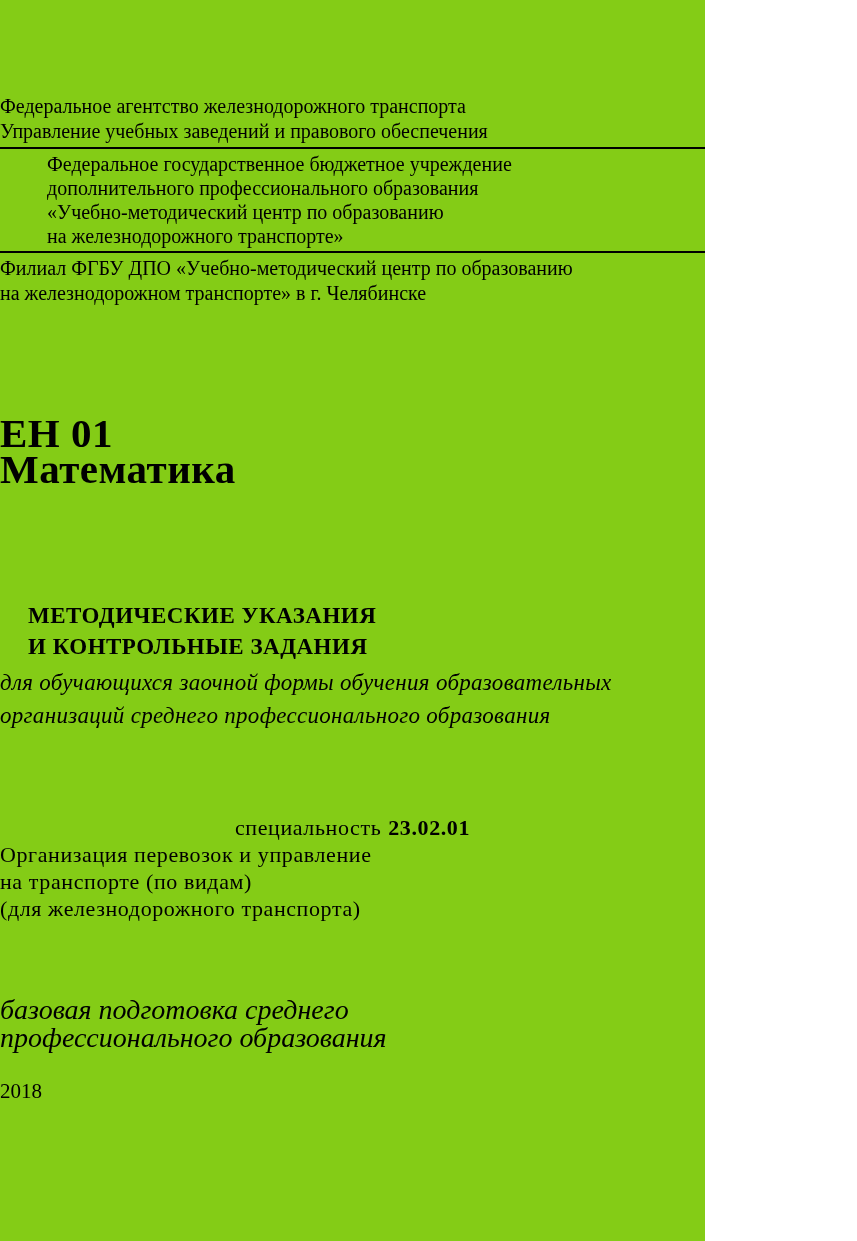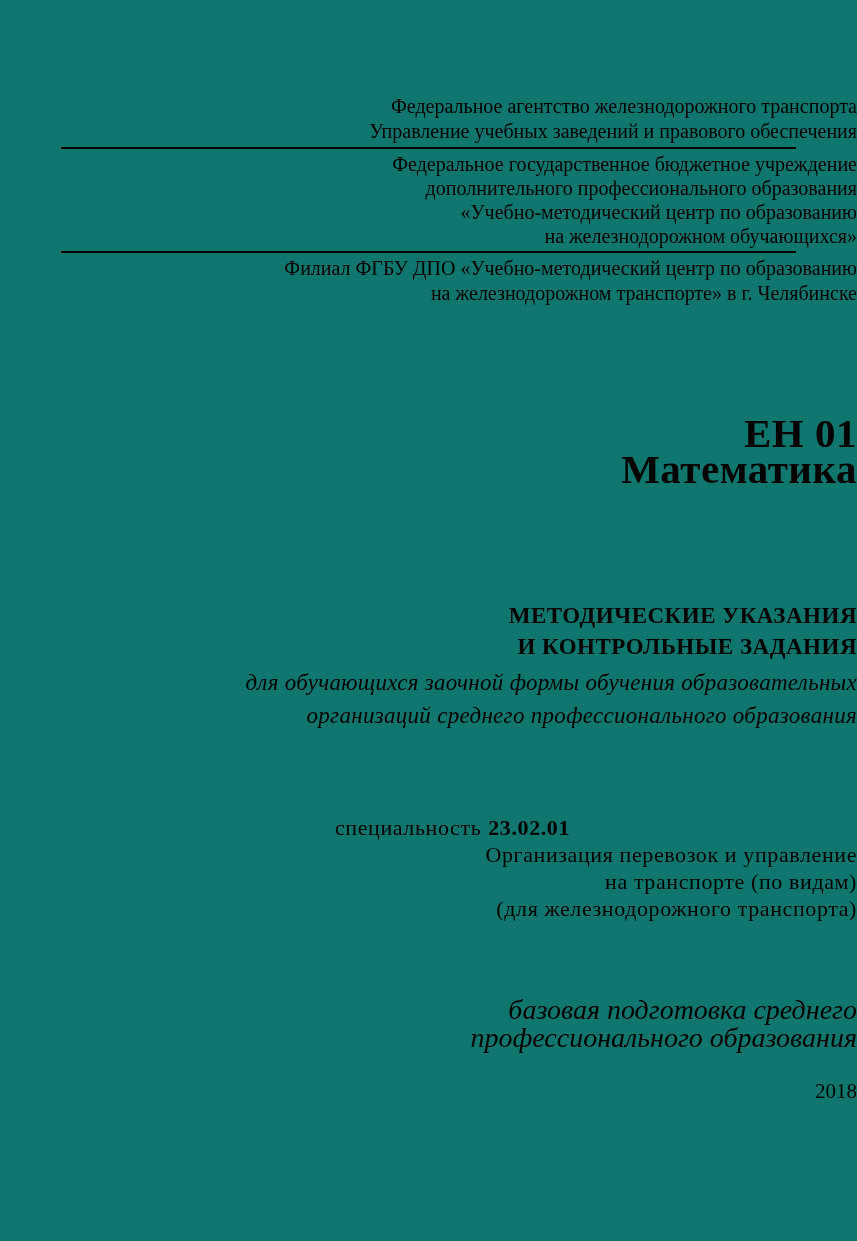--- a/index.html
+++ b/index.html
@@ -2,26 +2,26 @@
 <html><head>
 <meta charset="utf-8">
 <style>
   html, body {
     margin: 0;
     padding: 0;
     background: #ffffff;
   }
   .page {
     position: relative;
-    width: 857px;
+    width: 705px;
     height: 1241px;
-    background: #0f766e;
+    background: #84cc16;
     color: #000000;
     font-family: "Liberation Serif", "DejaVu Serif", serif;
-    text-align: right;
+    text-align: left;
     overflow: hidden;
   }
   .block { position: absolute; left: 0; right: 0; }
 
   
   .header-block { top: 94px; font-size: 20px; line-height: 25px; }
   .header-block .inst-lines { line-height: 24px; padding-left: 47px; }
   .rule {
     width: 735px;
     margin: 3px auto;
@@ -57,21 +57,20 @@
     line-height: 33px;
     letter-spacing: 0.3px;
   }
 
   
   .specialty {
     top: 814px;
     font-size: 22px;
     line-height: 27px;
     letter-spacing: 0.6px;
-    padding-left: 48px;
   }
   .specialty-code { font-weight: bold; }
   .specialty-first-line {
     display: flex;
     justify-content: center;
     gap: 7px;
   }
 
   
   .training {
@@ -96,21 +95,21 @@
   <div class="block header-block">
     <div>Федеральное агентство железнодорожного транспорта</div>
     <div>Управление учебных заведений и правового обеспечения</div>
 
     <div class="rule"></div>
 
     <div class="inst-lines">
       <div>Федеральное государственное бюджетное учреждение</div>
       <div>дополнительного профессионального образования</div>
       <div>«Учебно-методический центр по образованию</div>
-      <div>на железнодорожном обучающихся»</div>
+      <div>на железнодорожного транспорте»</div>
     </div>
 
     <div class="rule"></div>
 
     <div>Филиал ФГБУ ДПО «Учебно-методический центр по образованию</div>
     <div>на железнодорожном транспорте» в г. Челябинске</div>
   </div>
 
   <div class="block course-title">
     <div>ЕН 01</div>

